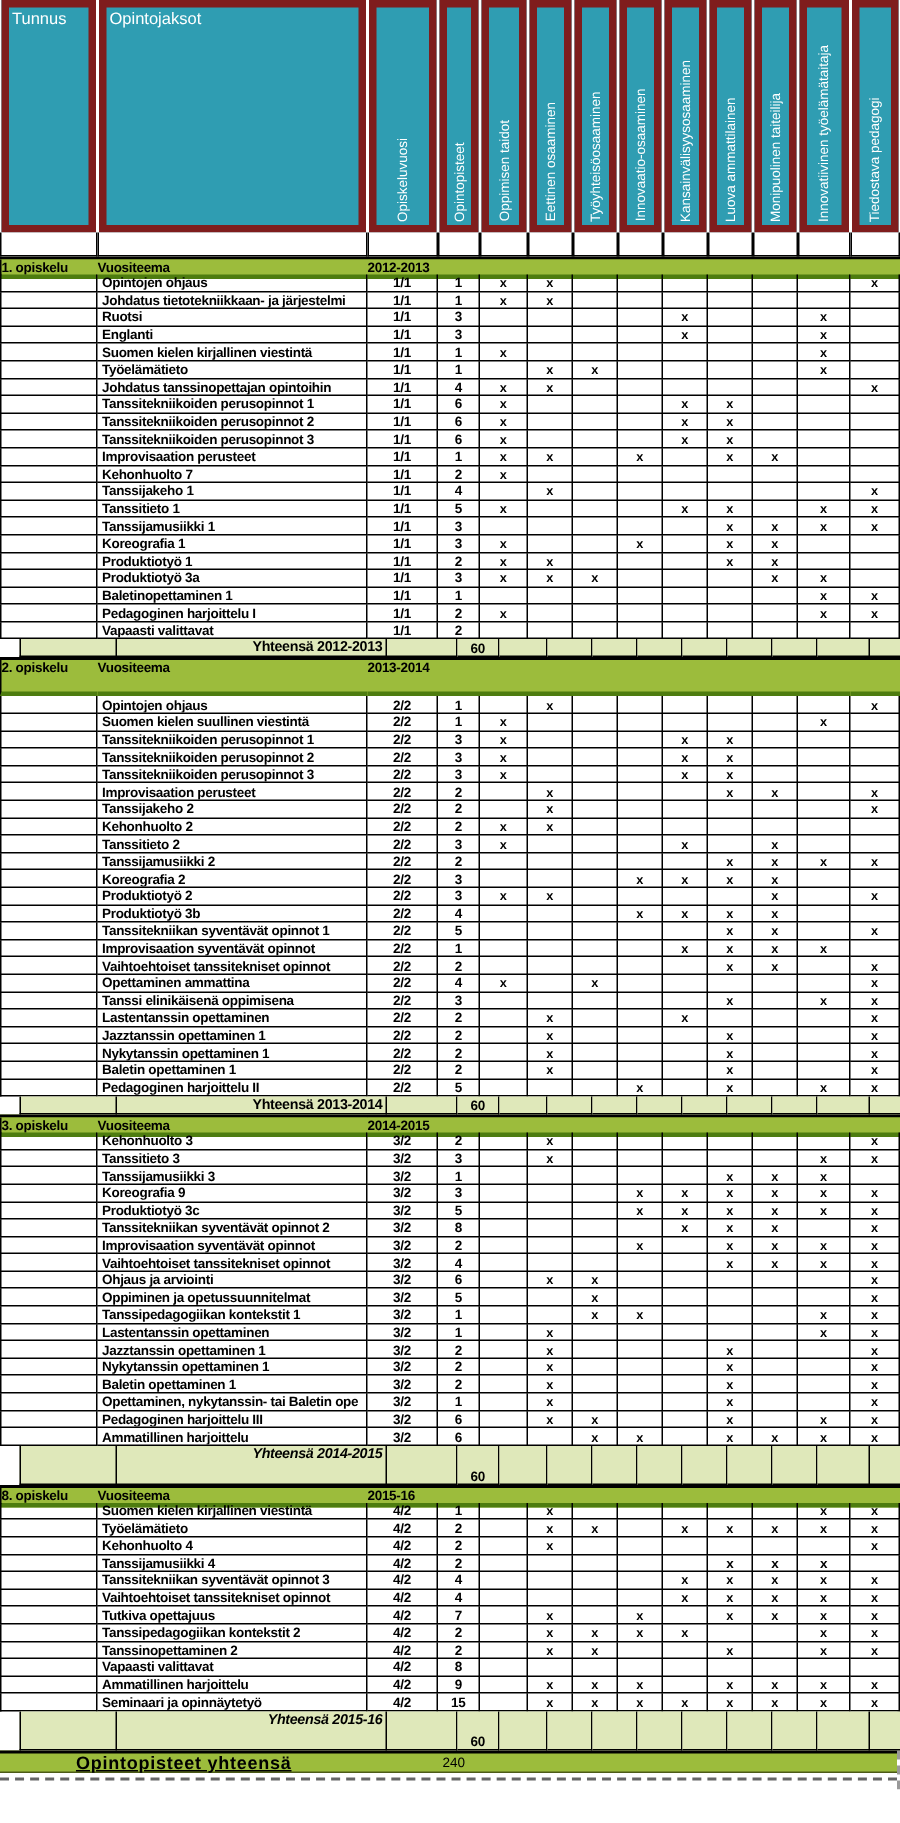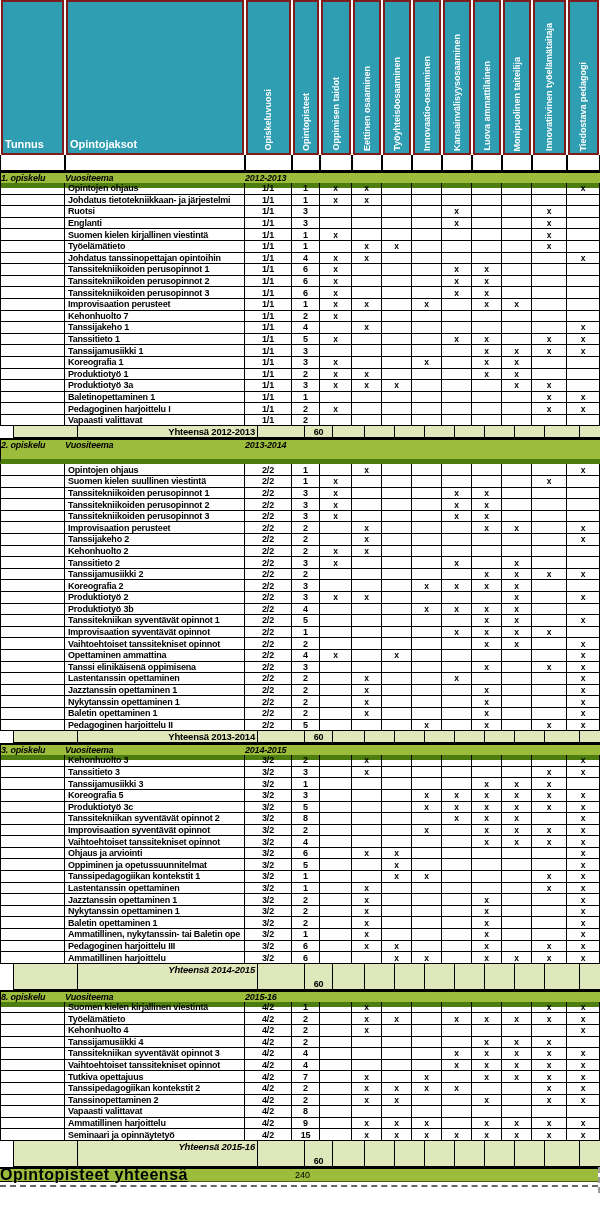--- a/index.html
+++ b/index.html
@@ -16,44 +16,44 @@
               font-size:12px; letter-spacing:1px; padding:1px 2px; }
   .topbar-right { flex:1; background:#c7c7c7; border-bottom:1px solid #999; }
 
   
   .row { display:grid;
          grid-template-columns:65px 180px 47px 28px 32px 30px 30px 30px 30px 30px 30px 35px 33px;
          width:600px; }
 
   
   .thead { height:155px; background:#fff; }
-  .thead .hcell { background:#2f9db2; border:2px solid #7f1d1d; margin:0 1px;
-                  color:#fff; font-weight:bold; overflow:hidden;
-                  display:flex; align-items:flex-end; }
+  .thead .hcell { background:#2f9db2; border:5px solid #7f1d1d; margin:0 1px;
+                  color:#fff; font-weight:normal; overflow:hidden;
+                  display:flex; }
   .thead .hlabel { font-size:11px; padding:2px 2px 3px 2px; }
   .thead .rotwrap { display:flex; width:100%; height:100%;
                     justify-content:center; align-items:flex-end; }
   .rot { writing-mode:vertical-rl; transform:rotate(180deg);
          font-size:9px; line-height:1.15; max-height:148px;
          padding:2px 0; letter-spacing:0px; }
 
   
   .gaprow { height:16px; }
   .gaprow .cell { border:1px solid #000; border-top:none; background:#fff; }
 
   .cell { border-right:1px solid #000; border-bottom:1px solid #000;
           overflow:hidden; white-space:nowrap; font-size:9px; font-weight:bold;
           letter-spacing:-0.2px; color:#000; display:flex; align-items:center; }
   .cell.first { border-left:1px solid #000; }
 
   
   .sec { background:#9cbc3c; height:12px; border-top:2px solid #000; }
   .sec.tall { height:26px; }
-  .sec .cell { border-right:none; border-bottom:5px solid #4d7c0f; background:#9cbc3c;
-               align-items:flex-start;font-style:italic; }
+  .sec .cell { border-right:none; border-bottom:3px solid #4d7c0f; background:#9cbc3c;
+               align-items:flex-start; }
   .sec .cell.yr { overflow:visible; }
 
   
   .datarow { height:11.6px; background:#fff; }
   .datarow .cell { padding:0; }
   .name { padding-left:3px !important; }
   .ctr { justify-content:center; }
   .mark { justify-content:center; font-size:8.5px; }
   .mark.bold { font-weight:900; font-size:9px; }
 
@@ -61,21 +61,21 @@
   .totalrow { height:12px;padding-left:13px; }
   .totalrow.tall { height:26px; }
   .totalrow .cell { background:#dfe8ba; }
   .totalrow .lbl { justify-content:flex-end; padding-right:2px; font-size:9.5px; }
   .totalrow.tall .lbl { align-items:flex-start;font-style:italic; }
   .totalrow.tall .cred { align-items:flex-end; }
 
   
   .grand { height:15px; background:#9cbc3c; border-top:2px solid #000;
            border-bottom:1px solid #4c5a17; display:flex; align-items:center; }
-  .grand .glabel { width:245px; text-align:left; font-weight:bold; font-size:16px;
+  .grand .glabel { width:245px; text-align:center; font-weight:bold; font-size:12px;
                    text-decoration:underline; letter-spacing:0.5px; }
   .grand .gvalue { width:75px; text-align:center; font-size:9px;margin-left:20px; }
 
   .dashes { height:8px; border-top:2px dashed #666; margin-top:3px; }
   .sheet { border-right:2px dashed #999; }
 </style>
 </head>
 <body>
 
 <div class="sheet">
@@ -938,21 +938,21 @@
         <div class="cell mark"></div>
         <div class="cell mark"></div>
         <div class="cell mark"></div>
         <div class="cell mark">x</div>
         <div class="cell mark">x</div>
         <div class="cell mark">x</div>
         <div class="cell mark"></div>
       </div>
       <div class="row datarow">
         <div class="cell first"></div>
-        <div class="cell name">Koreografia 5</div>
+        <div class="cell name">Koreografia 9</div>
         <div class="cell ctr">3/2</div>
         <div class="cell ctr">3</div>
         <div class="cell mark"></div>
         <div class="cell mark"></div>
         <div class="cell mark"></div>
         <div class="cell mark">x</div>
         <div class="cell mark">x</div>
         <div class="cell mark">x</div>
         <div class="cell mark">x</div>
         <div class="cell mark">x</div>
@@ -1118,21 +1118,21 @@
         <div class="cell mark"></div>
         <div class="cell mark"></div>
         <div class="cell mark"></div>
         <div class="cell mark">x</div>
         <div class="cell mark"></div>
         <div class="cell mark"></div>
         <div class="cell mark">x</div>
       </div>
       <div class="row datarow">
         <div class="cell first"></div>
-        <div class="cell name">Ammatillinen, nykytanssin- tai Baletin ope</div>
+        <div class="cell name">Opettaminen, nykytanssin- tai Baletin ope</div>
         <div class="cell ctr">3/2</div>
         <div class="cell ctr">1</div>
         <div class="cell mark"></div>
         <div class="cell mark">x</div>
         <div class="cell mark"></div>
         <div class="cell mark"></div>
         <div class="cell mark"></div>
         <div class="cell mark">x</div>
         <div class="cell mark"></div>
         <div class="cell mark"></div>

